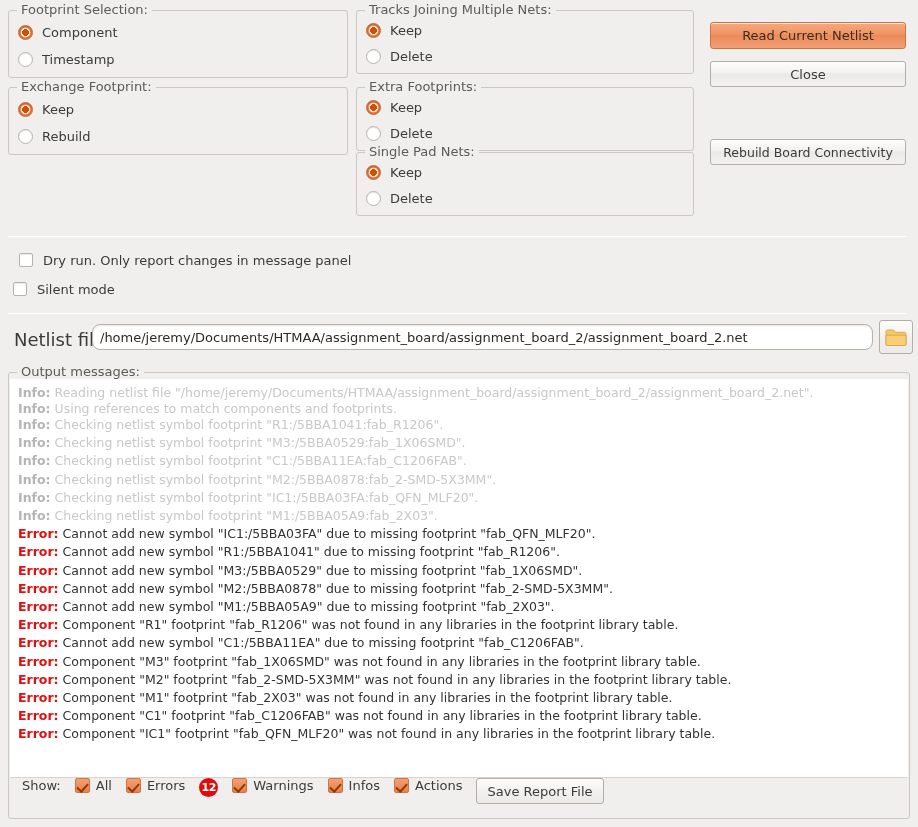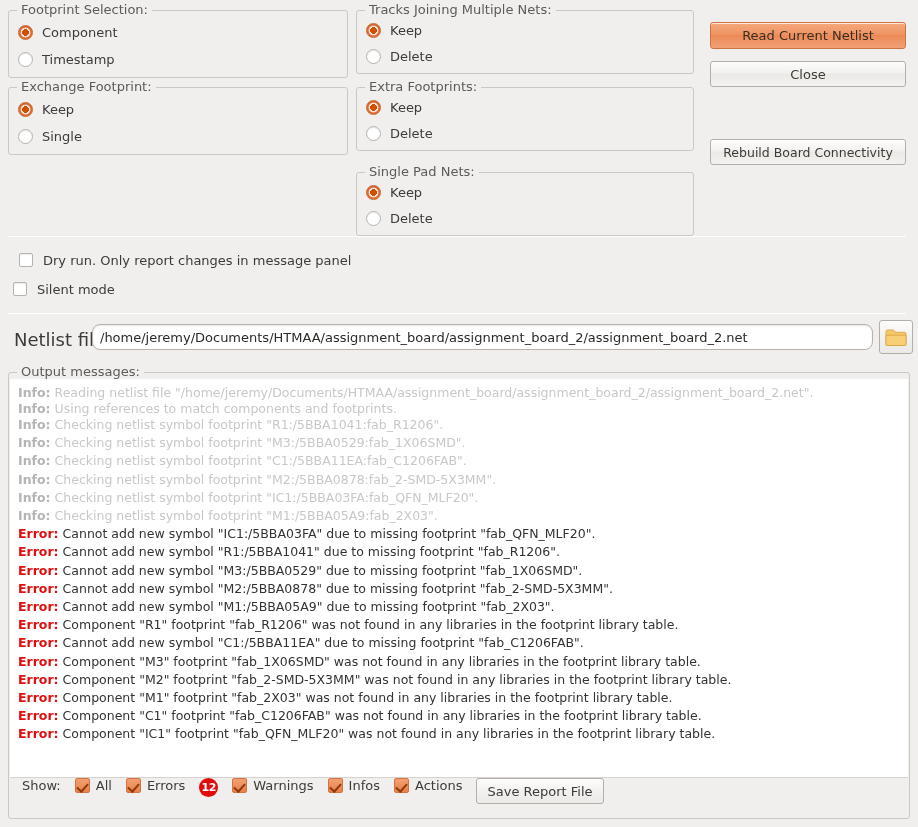--- a/index.html
+++ b/index.html
@@ -257,21 +257,21 @@
   </div>
 
   <div class="groupbox" style="left:8px; top:87px; width:340px; height:68px;">
     <div class="gb-title">Exchange Footprint:</div>
     <div class="radio-row" style="left:9px; top:12px;">
       <span class="radio checked"></span>
       <span class="radio-label">Keep</span>
     </div>
     <div class="radio-row" style="left:9px; top:39px;">
       <span class="radio"></span>
-      <span class="radio-label">Single</span>
+      <span class="radio-label">Rebuild</span>
     </div>
   </div>
 
   <div class="groupbox" style="left:356px; top:10px; width:338px; height:64px;">
     <div class="gb-title">Tracks Joining Multiple Nets:</div>
     <div class="radio-row" style="left:9px; top:10px;">
       <span class="radio checked"></span>
       <span class="radio-label">Keep</span>
     </div>
     <div class="radio-row" style="left:9px; top:36px;">
@@ -285,21 +285,21 @@
     <div class="radio-row" style="left:9px; top:10px;">
       <span class="radio checked"></span>
       <span class="radio-label">Keep</span>
     </div>
     <div class="radio-row" style="left:9px; top:36px;">
       <span class="radio"></span>
       <span class="radio-label">Delete</span>
     </div>
   </div>
 
-  <div class="groupbox" style="left:356px; top:172px; width:338px; height:64px;">
+  <div class="groupbox" style="left:356px; top:152px; width:338px; height:64px;">
     <div class="gb-title">Single Pad Nets:</div>
     <div class="radio-row" style="left:9px; top:10px;">
       <span class="radio checked"></span>
       <span class="radio-label">Keep</span>
     </div>
     <div class="radio-row" style="left:9px; top:36px;">
       <span class="radio"></span>
       <span class="radio-label">Delete</span>
     </div>
   </div>

